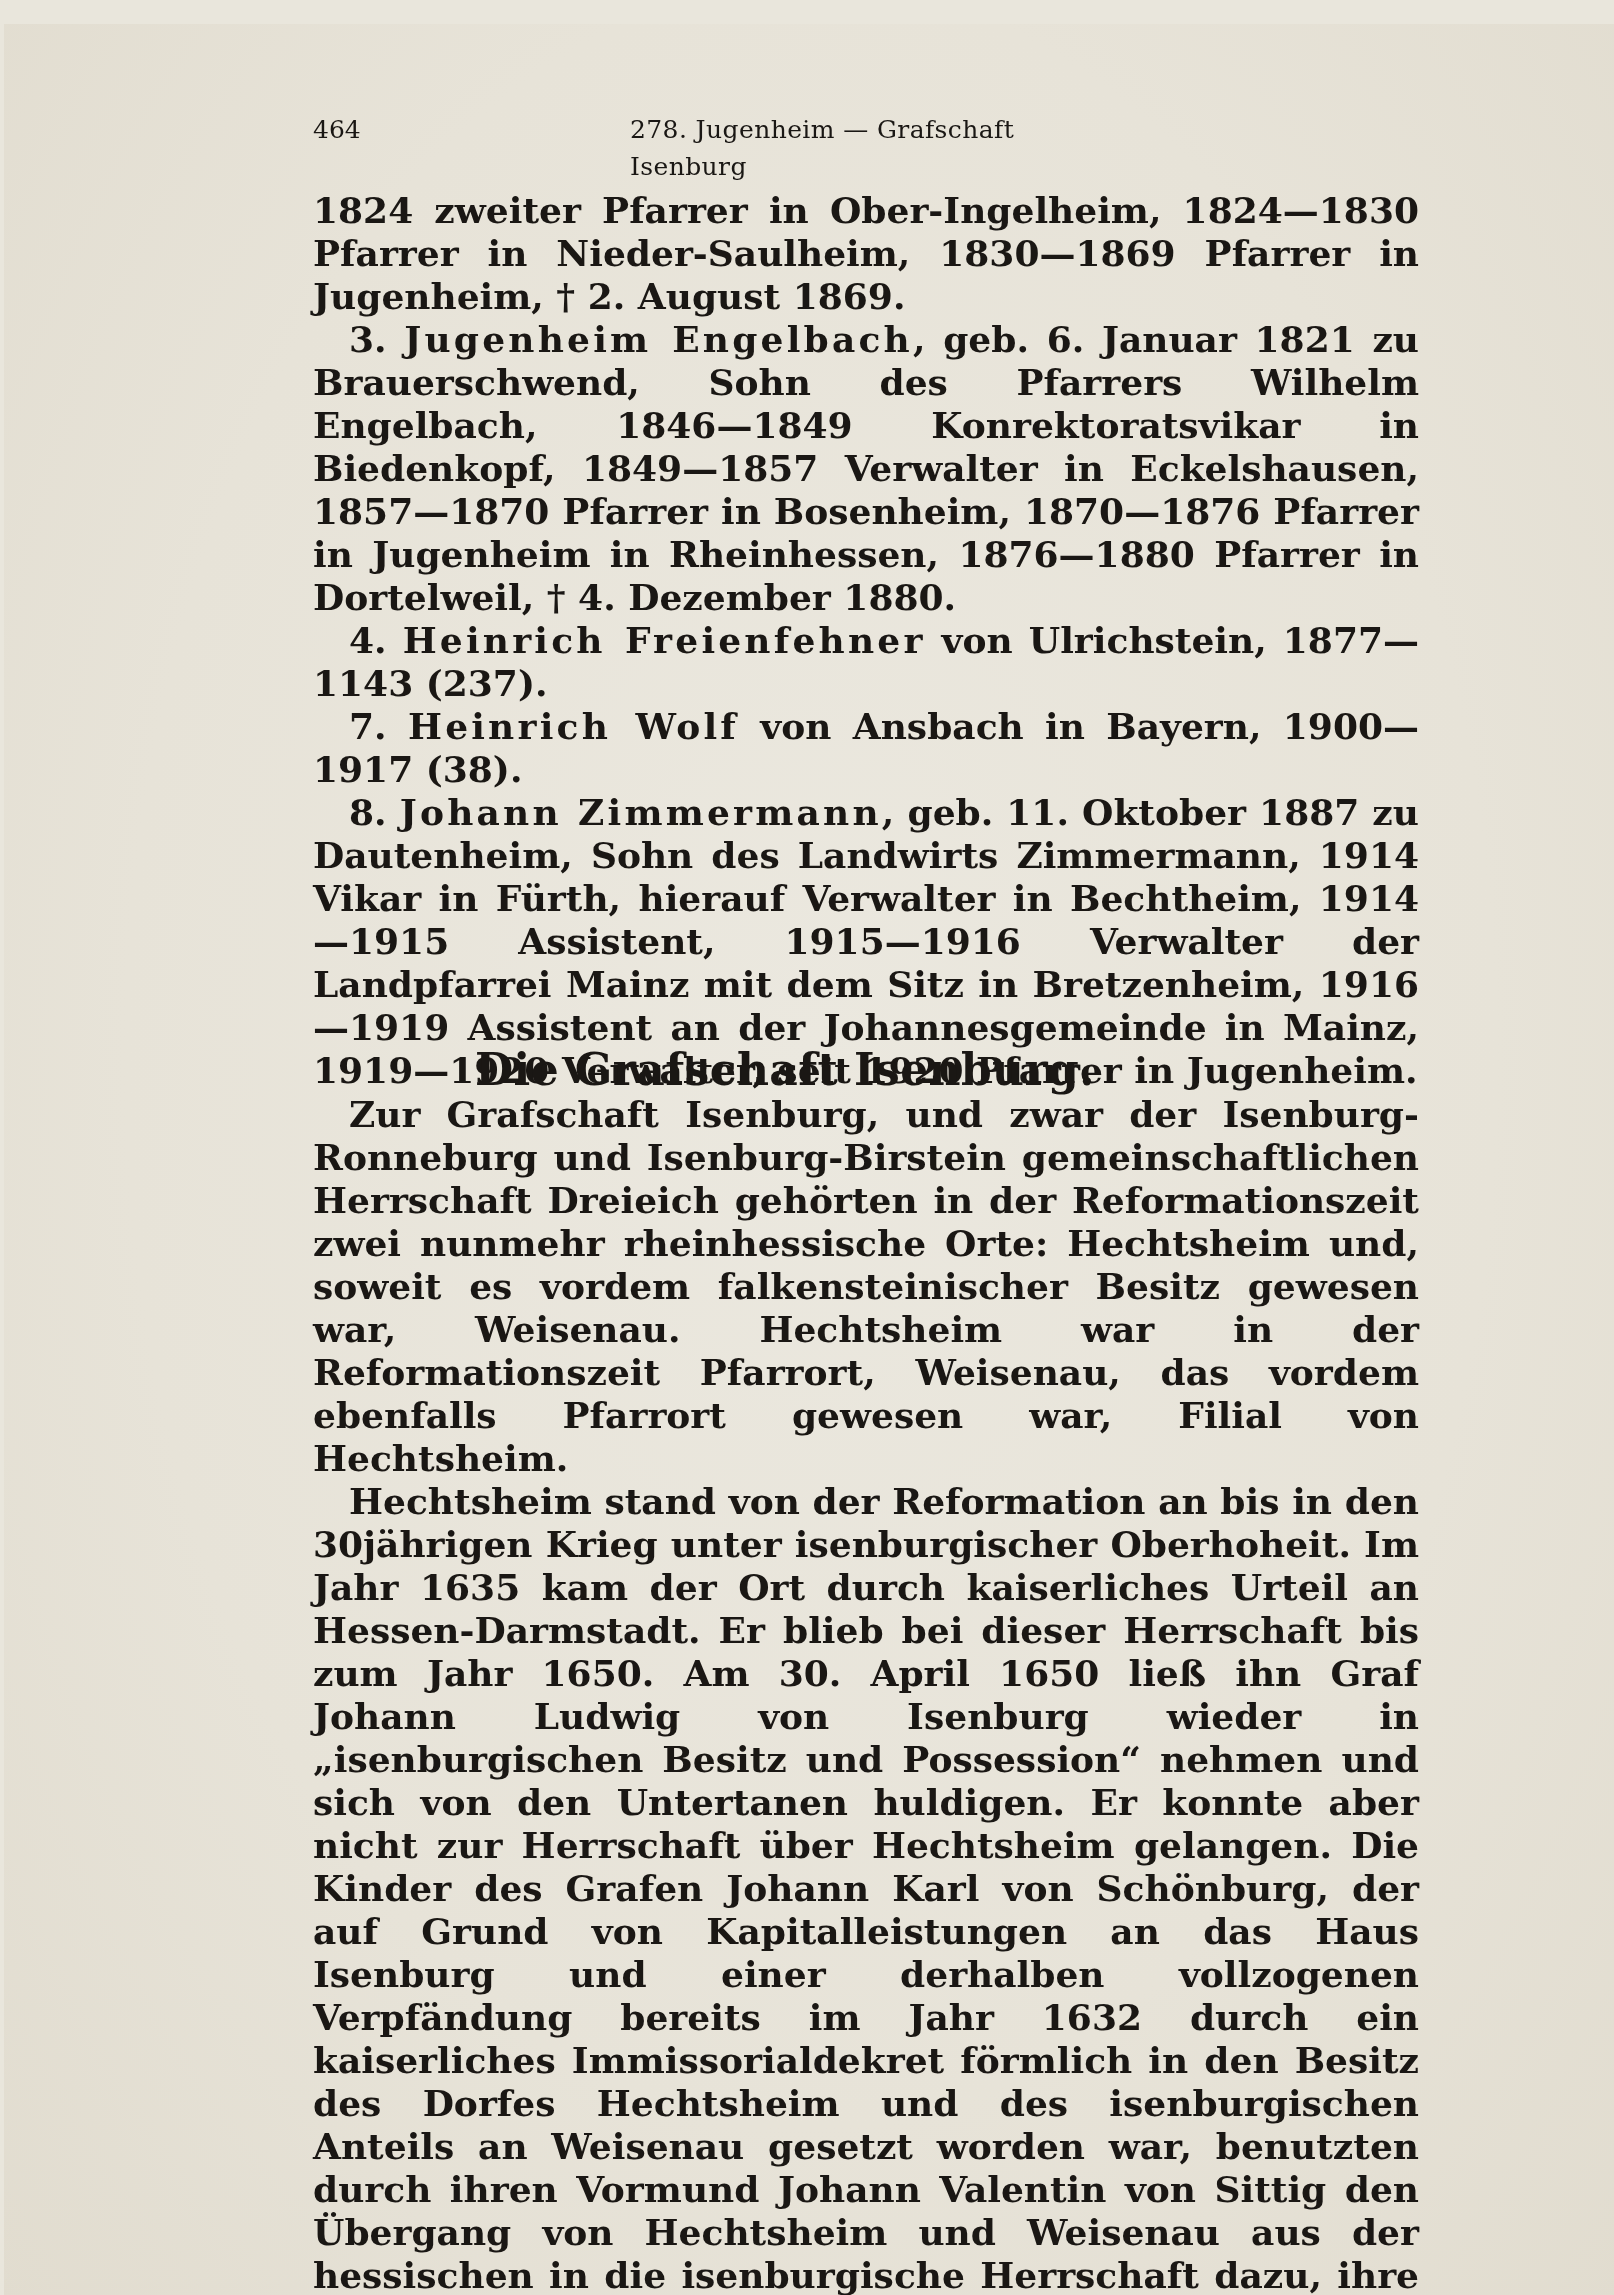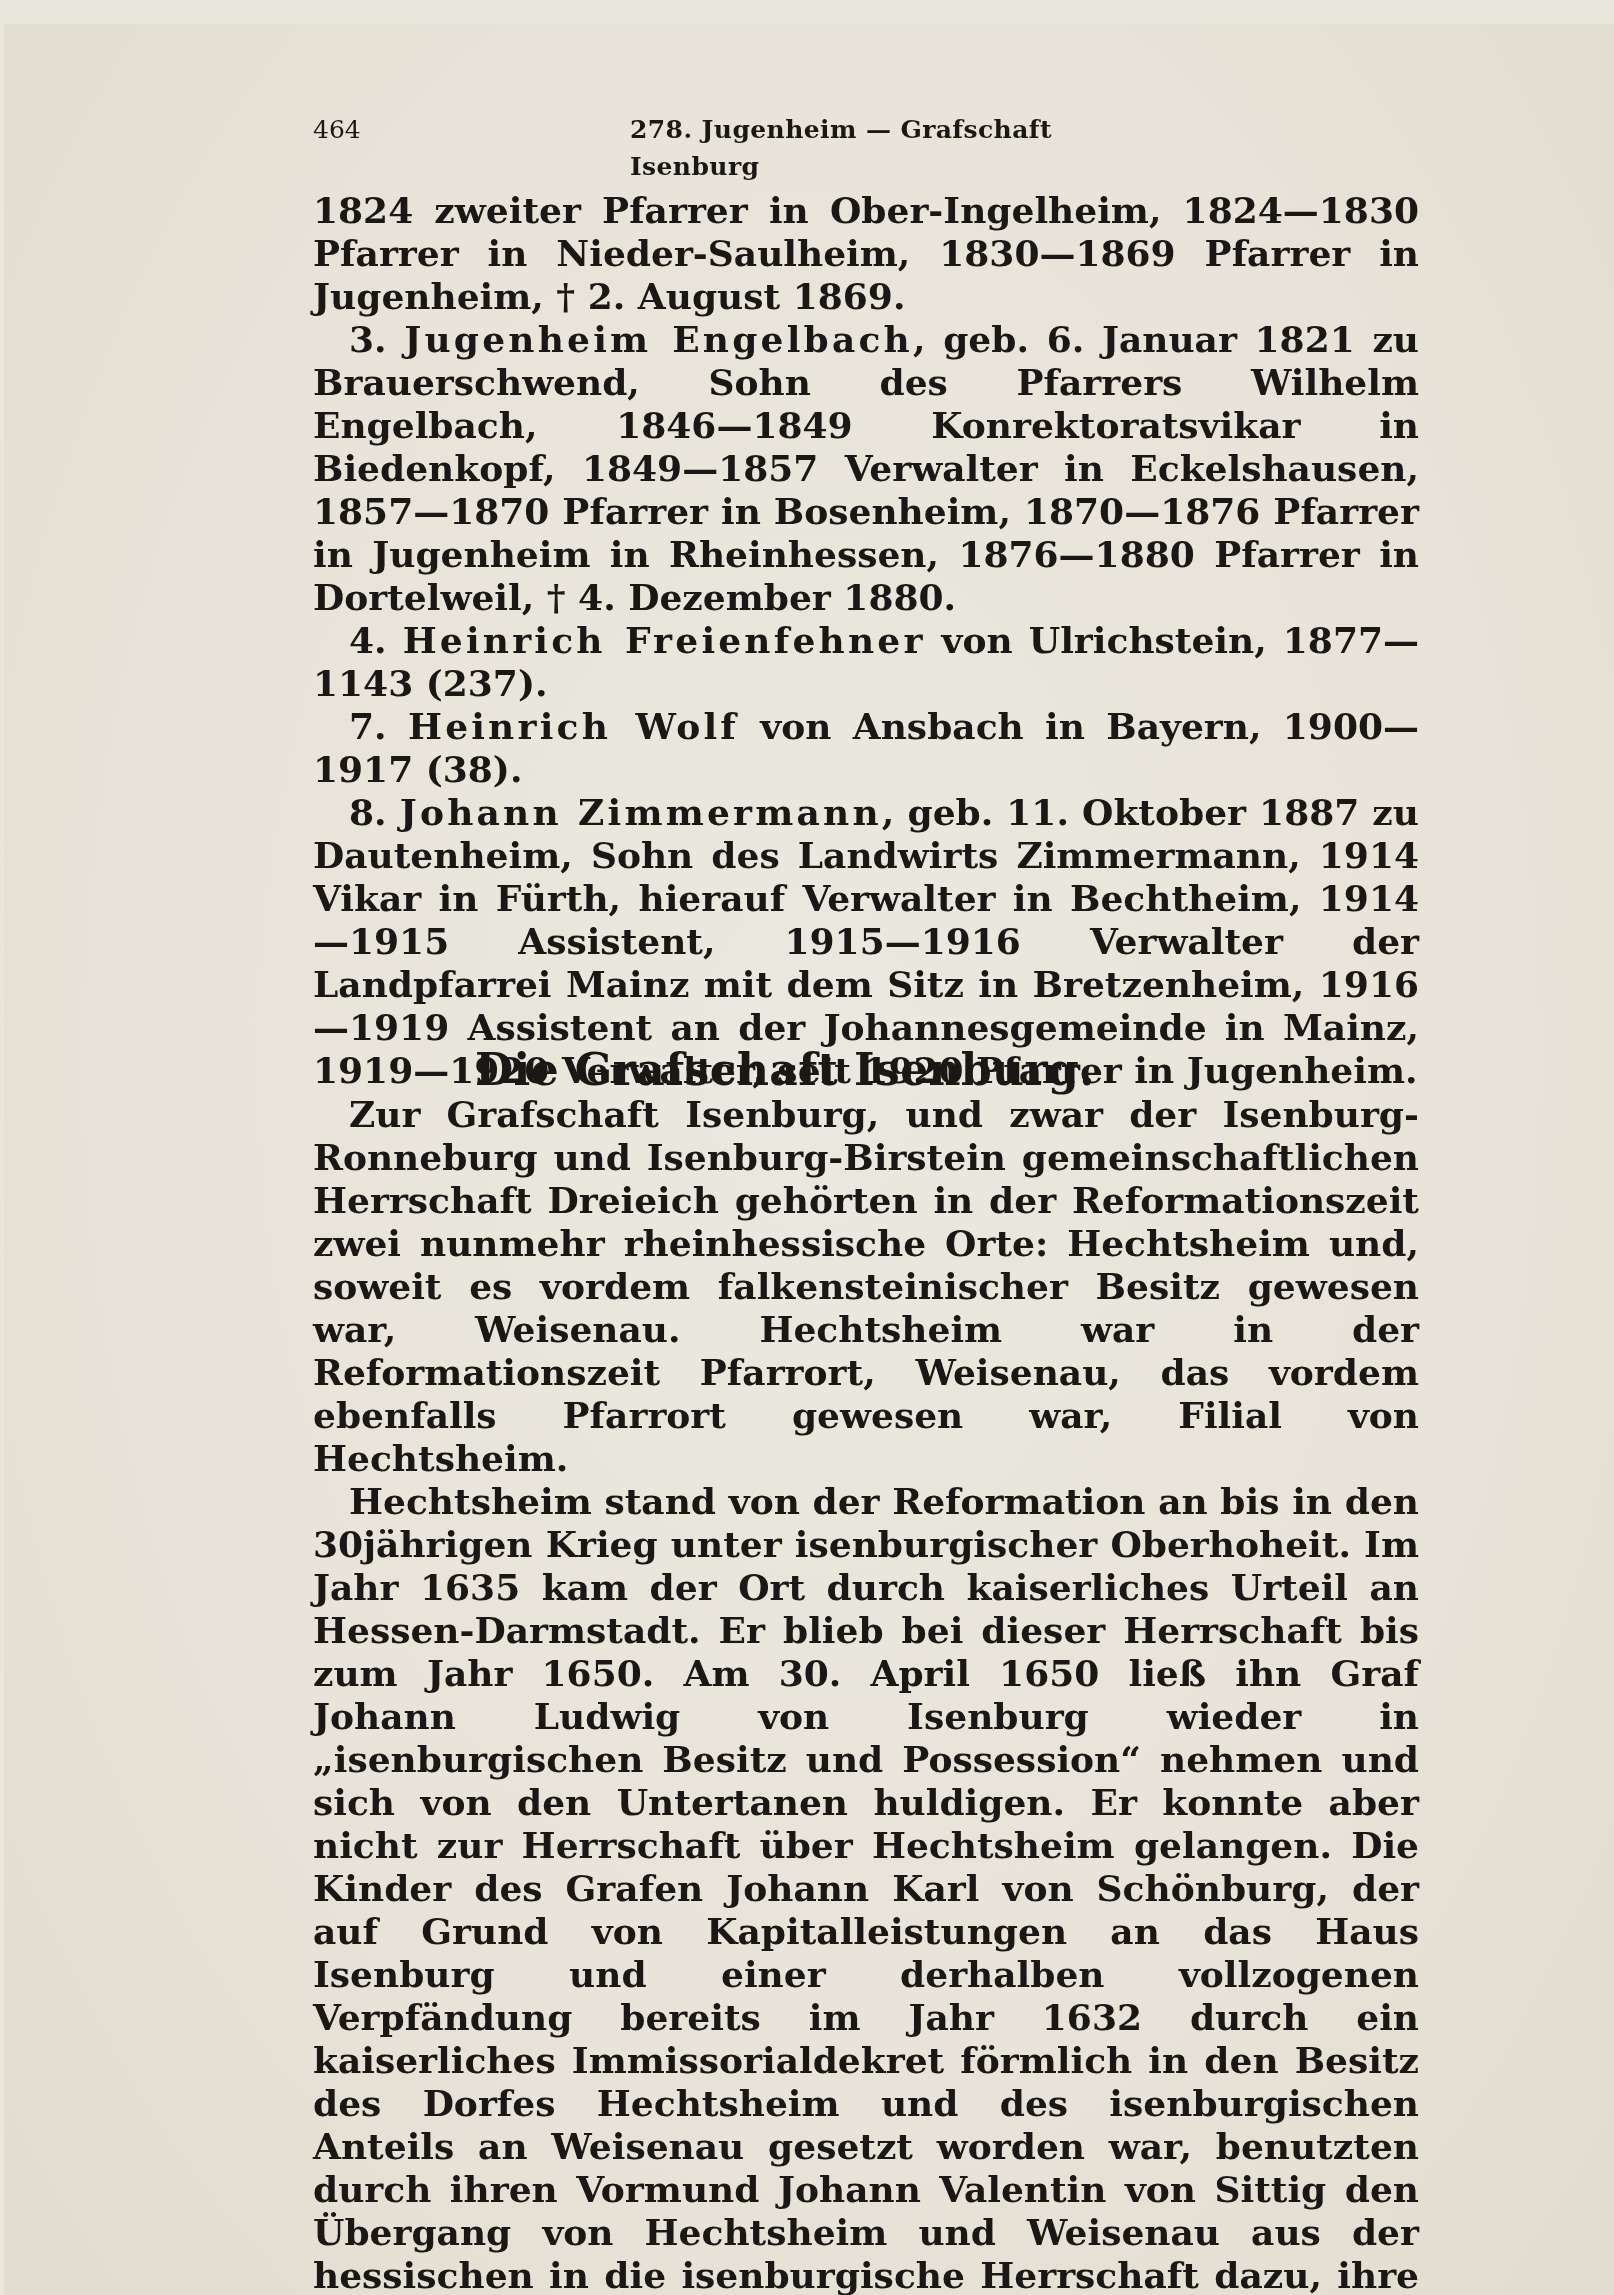--- a/index.html
+++ b/index.html
@@ -22,21 +22,21 @@
     width: 73px; height: 11.3px;
     background: #1e2128;
     border-top-left-radius: 73px 11.3px;
   }
   .running-head {
     position: absolute; top: 87px; left: 309px; width: 807px;
     height: 37px;
     font-size: 25px; line-height: 37px;
   }
   .page-number { position: absolute; left: 0; top: 0; }
-  .head-title  { position: absolute; left: 317px; top: 0; font-weight: bold; letter-spacing: 0.4px; }
+  .head-title  { position: absolute; left: 317px; top: 0; font-weight: normal; letter-spacing: 0.4px; }
   .text-block {
     position: absolute; left: 309px; width: 1106px;
     font-size: 36px; line-height: 43px;
     text-align: justify;
     font-weight: bold;
   }
   .text-block p { margin: 0; }
   .indent { text-indent: 36px; }
   .spaced { letter-spacing: 3.2px; }
   #block1 { top: 165px; }

